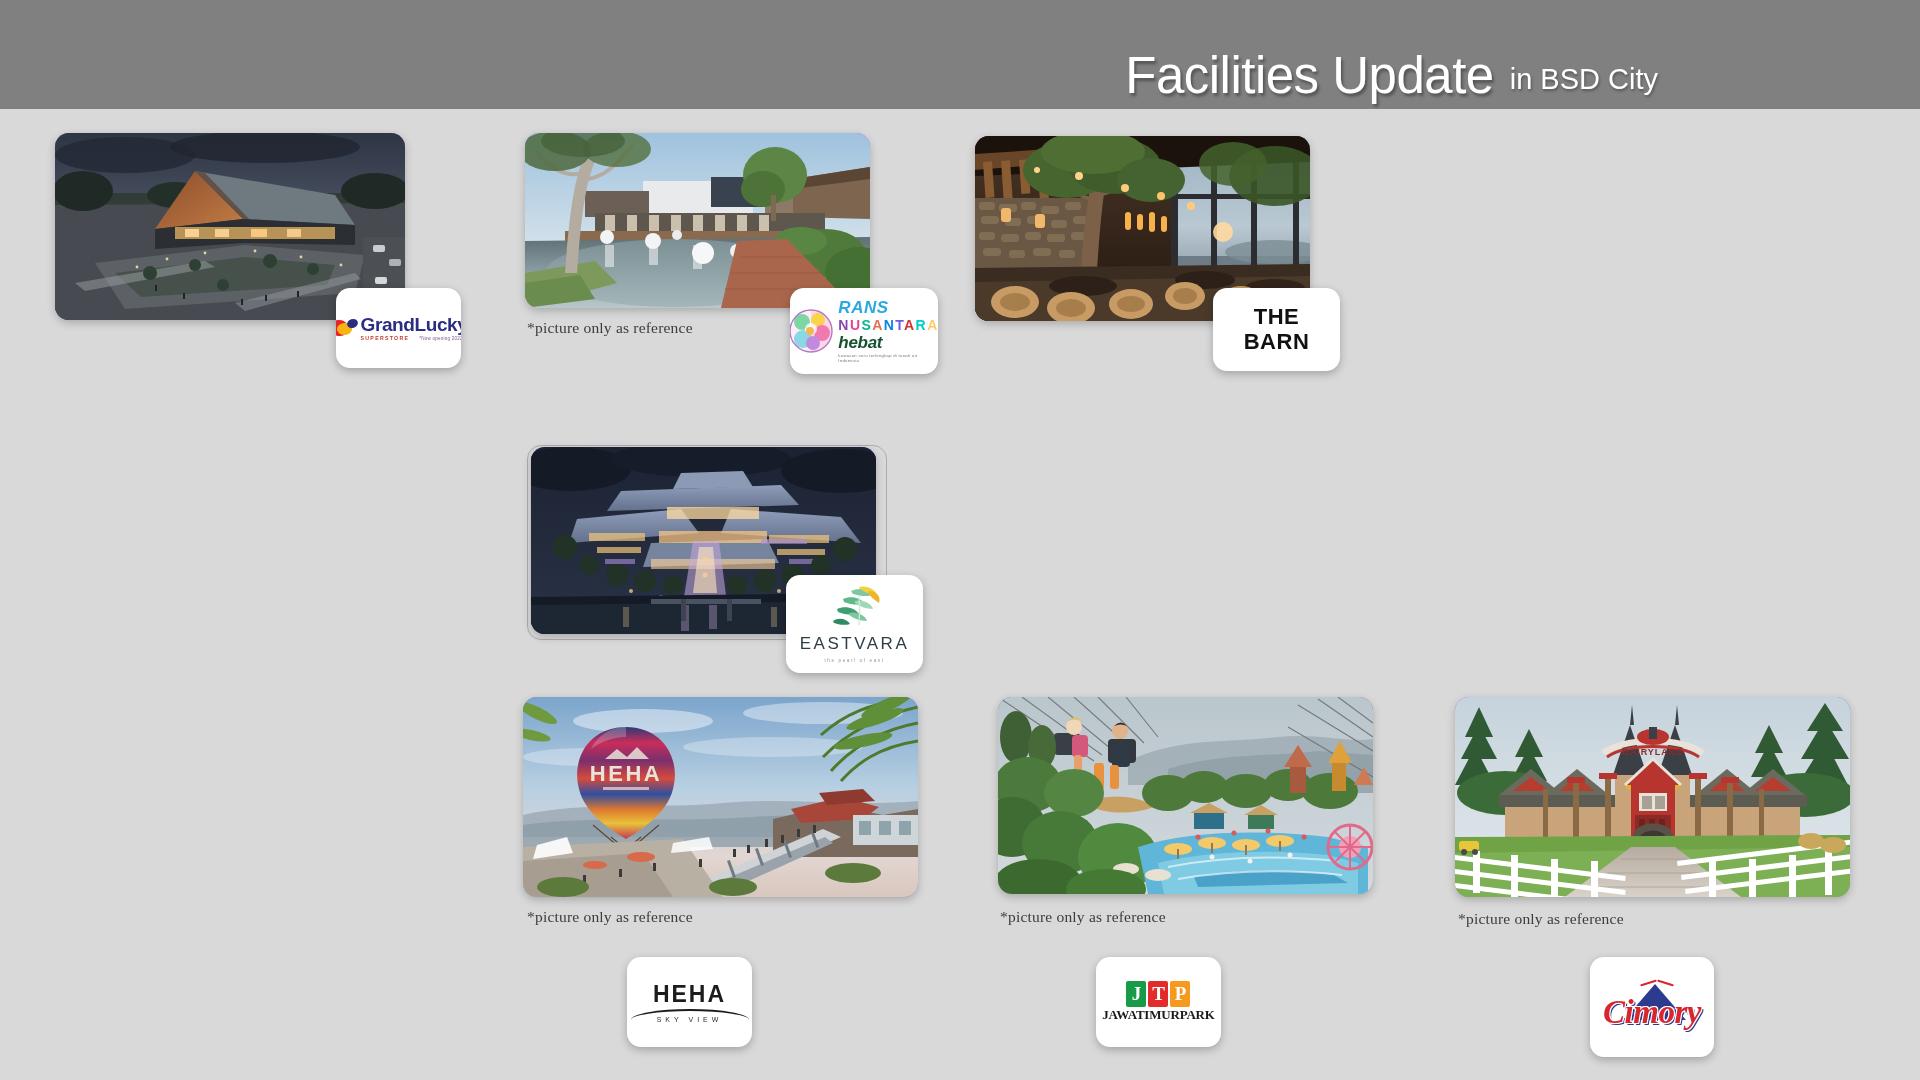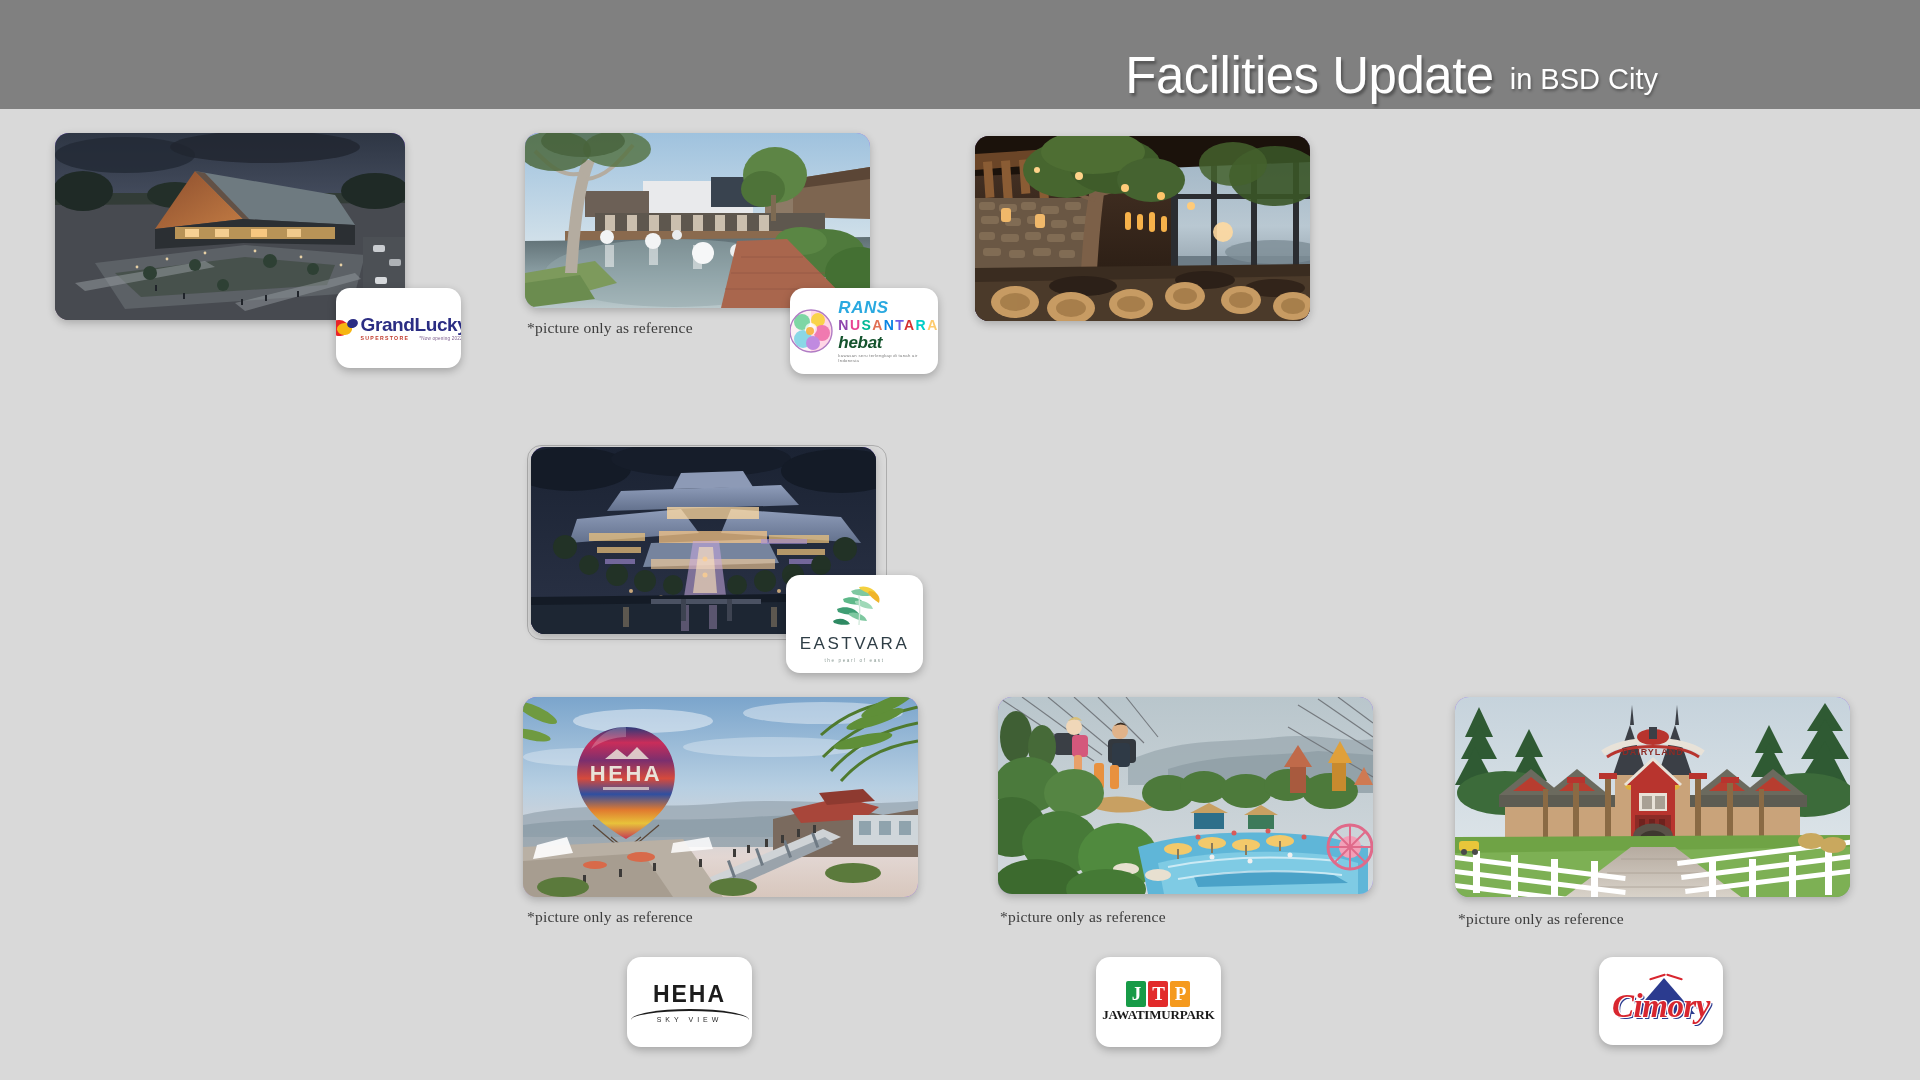--- a/index.html
+++ b/index.html
@@ -555,20 +555,26 @@
         <ellipse cx="40" cy="166" rx="15" ry="9"></ellipse>
         <ellipse cx="96" cy="172" rx="15" ry="9"></ellipse>
         <ellipse cx="156" cy="168" rx="14" ry="8"></ellipse>
         <ellipse cx="210" cy="160" rx="12" ry="8"></ellipse>
         <ellipse cx="266" cy="164" rx="12" ry="8"></ellipse>
         <ellipse cx="318" cy="170" rx="12" ry="8"></ellipse>
       </g>
     </svg>
   </div>
 
+  <div class="logo-card" style="left:1213px; top:288px; width:127px; height:83px;">
+    <div class="barn-text">
+      <div>THE</div>
+      <div>BARN</div>
+    </div>
+  </div>
 
   <div class="ghost-frame" style="left:527px; top:445px; width:360px; height:195px;"></div>
 
   <div class="photo" style="left:531px; top:447px; width:345px; height:187px;">
     <svg width="345" height="187" viewBox="0 0 345 187" preserveAspectRatio="none">
       <defs>
         <linearGradient id="evSky" x1="0" y1="0" x2="0" y2="1">
           <stop offset="0%" stop-color="#1b2333"></stop>
           <stop offset="100%" stop-color="#2a3246"></stop>
         </linearGradient>
@@ -1055,21 +1061,21 @@
 
       <g fill="#c9a85e">
         <ellipse cx="356" cy="144" rx="13" ry="8"></ellipse>
         <ellipse cx="378" cy="148" rx="13" ry="8"></ellipse>
       </g>
     </svg>
   </div>
 
   <div class="caption" style="left:1458px; top:910px;">*picture only as reference</div>
 
-  <div class="logo-card" style="left:1590px; top:957px; width:124px; height:88px;margin-left:9px;">
+  <div class="logo-card" style="left:1590px; top:957px; width:124px; height:100px;">
     <div class="cim-wrap">
       <span class="cim-mtn"></span>
       <span class="cim-bird"></span>
       <span class="cim-name">Cimory</span>
     </div>
   </div>
 
 </div>
 
 </body></html>

